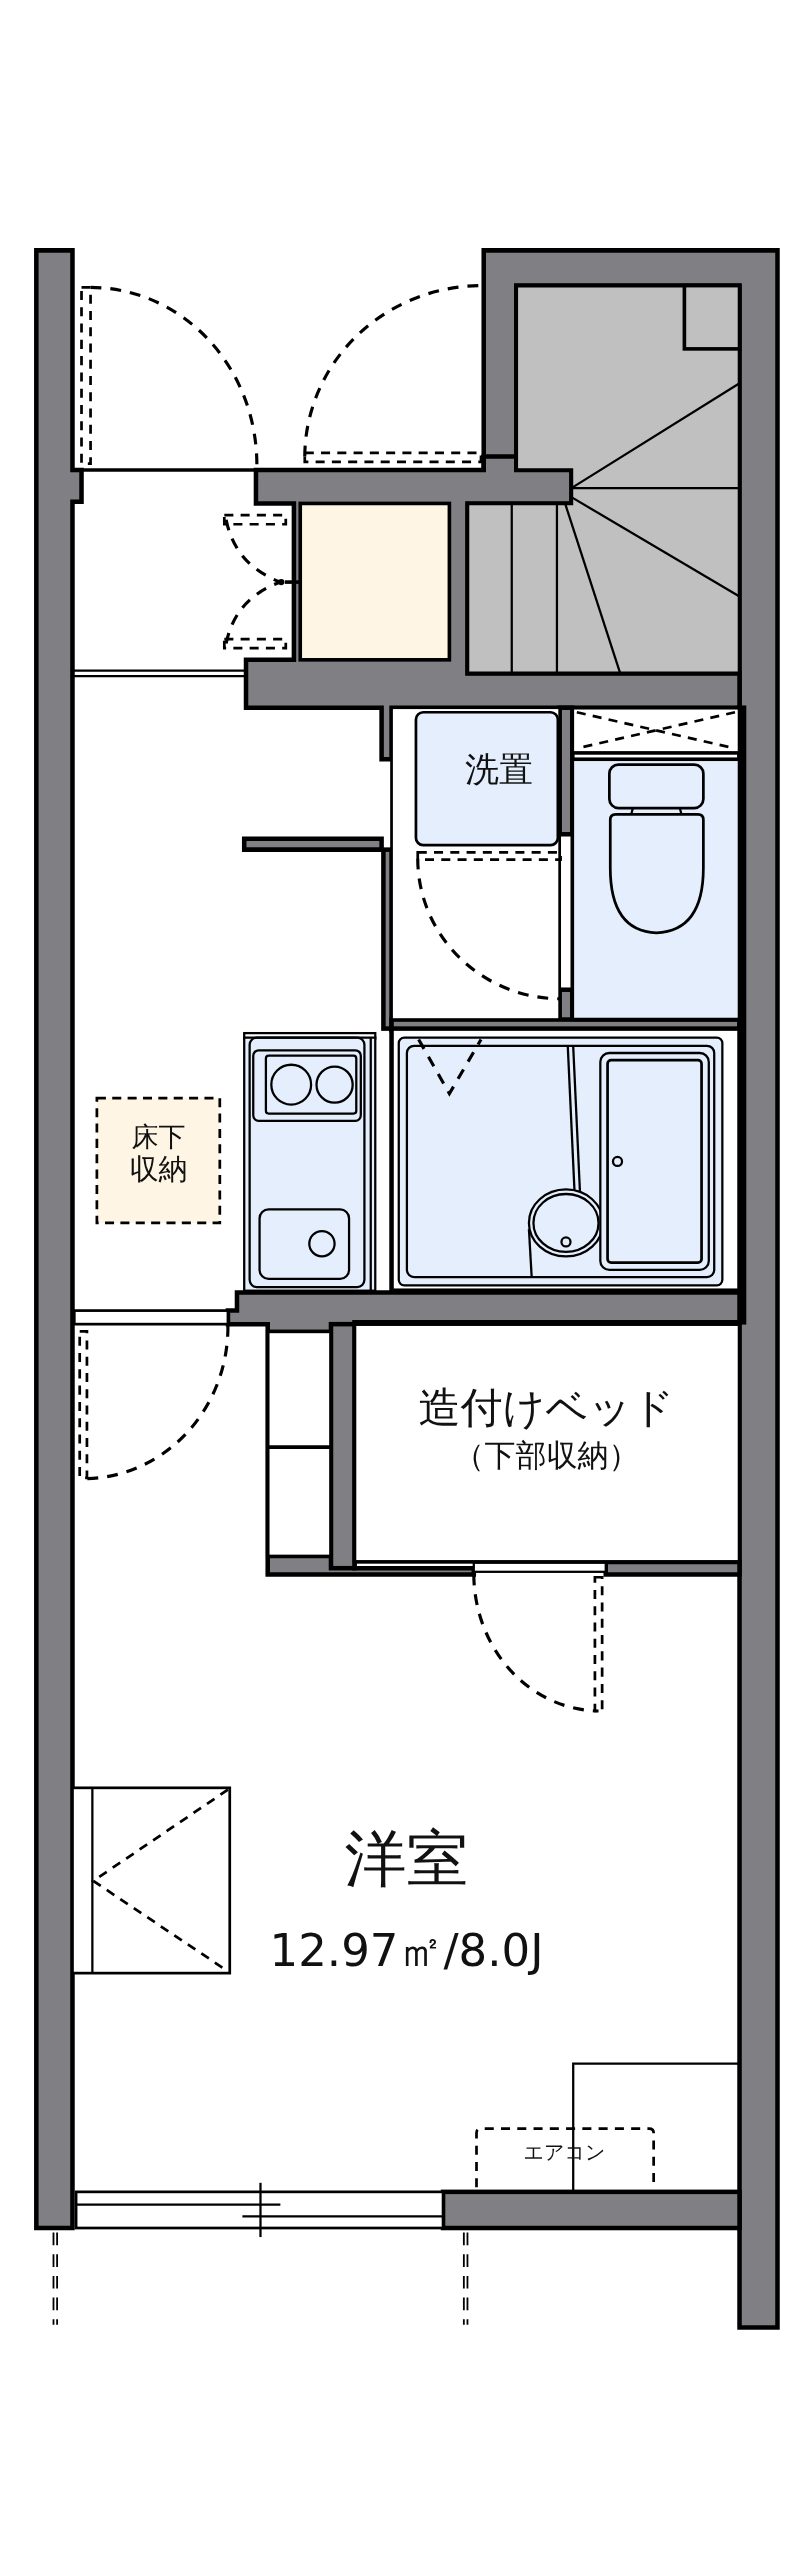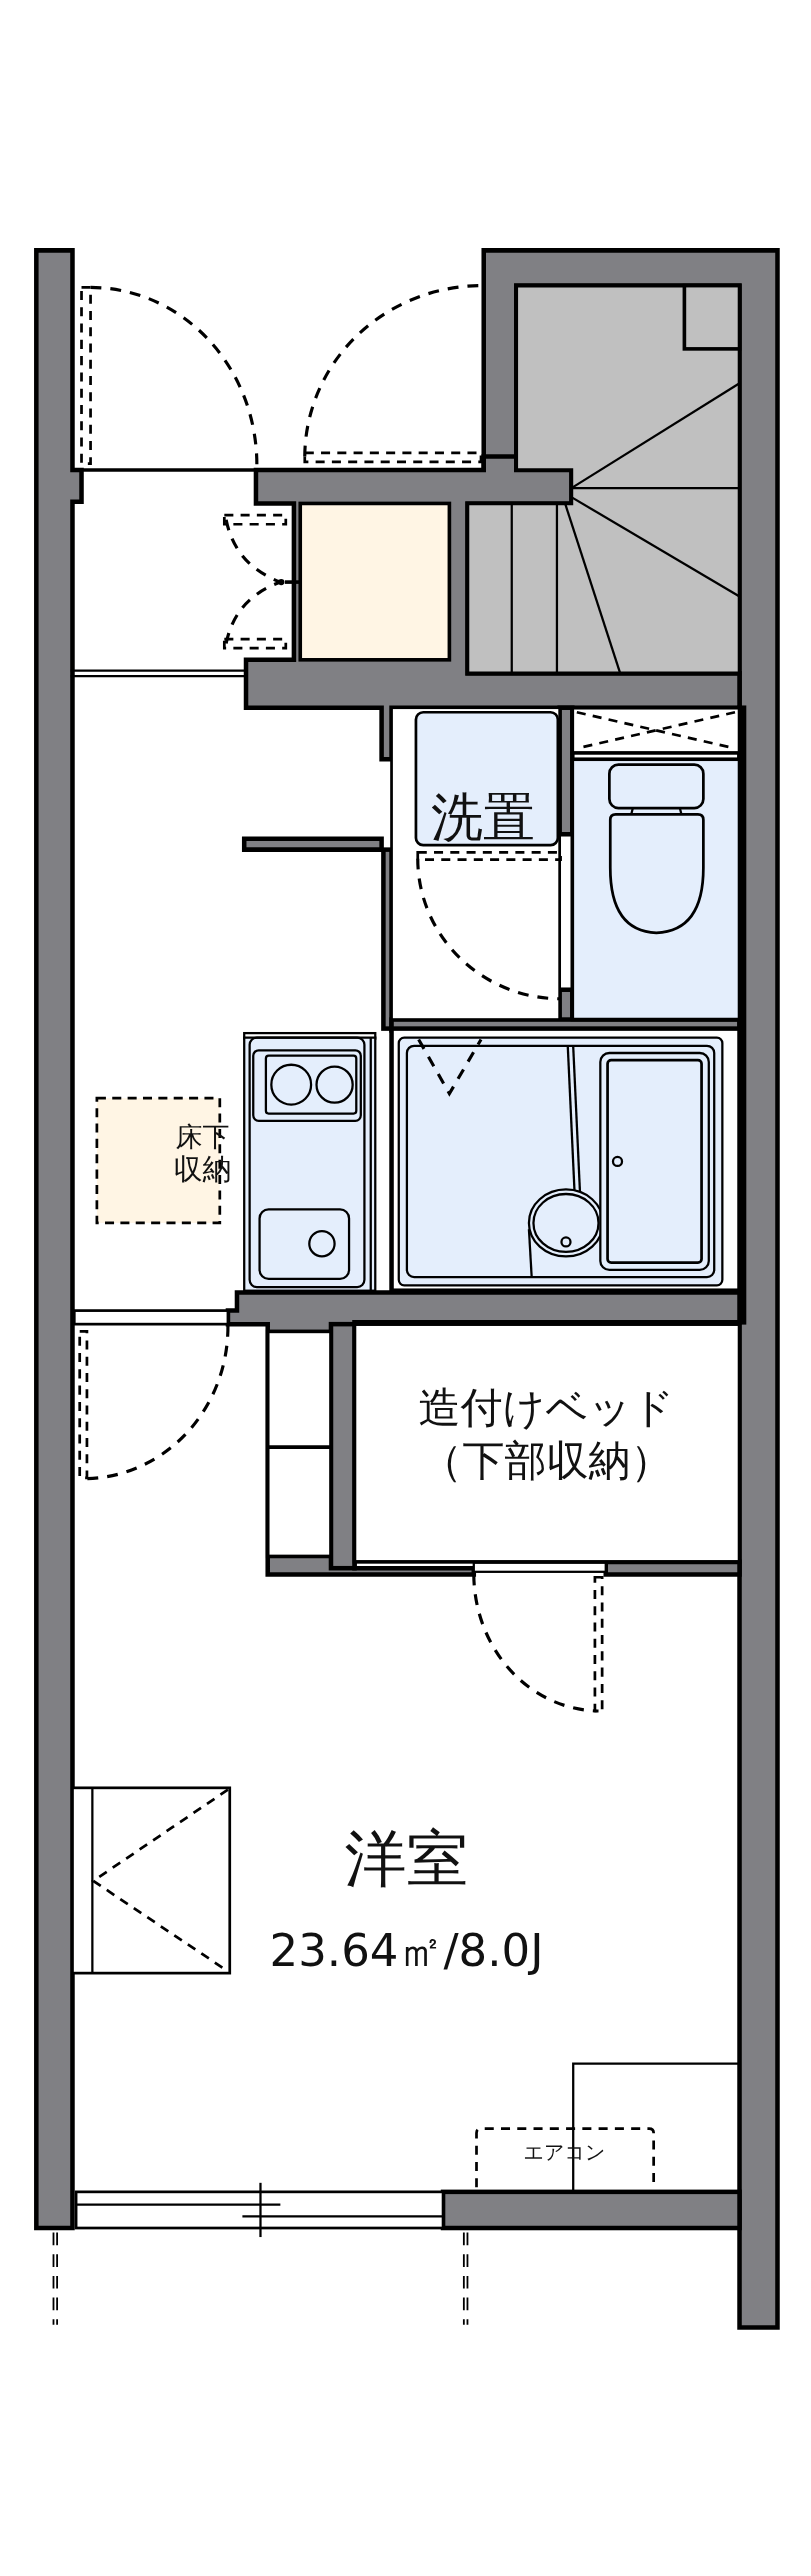--- a/index.html
+++ b/index.html
@@ -193,30 +193,30 @@
     <line class="thin" x1="288" y1="2415" x2="288" y2="2475"></line>
   </g>
   <g>
     <line stroke="#000" stroke-width="2" stroke-dasharray="14 10" x1="59" y1="2470" x2="59" y2="2572"></line>
     <line stroke="#000" stroke-width="2" stroke-dasharray="14 10" x1="63" y1="2470" x2="63" y2="2572"></line>
     <line stroke="#000" stroke-width="2" stroke-dasharray="14 10" x1="513" y1="2470" x2="513" y2="2572"></line>
     <line stroke="#000" stroke-width="2" stroke-dasharray="14 10" x1="517" y1="2470" x2="517" y2="2572"></line>
   </g>
 </svg>
 
-<div class="lbl" style="left:412px;top:752px;width:142px;font-size:52px;margin-top:39px;">洗置</div>
-
-<div style="position:absolute;left:97px;top:1123px;width:123px;margin-left:44px;">
+<div class="lbl" style="left:428px;top:752px;width:142px;font-size:34px;">洗置</div>
+
+<div style="position:absolute;left:97px;top:1123px;width:123px;">
   <div class="lbl" style="position:static;font-size:27px;margin-bottom:5.4px;">床下</div>
   <div class="lbl" style="position:static;font-size:29px;">収納</div>
 </div>
 
 <div style="position:absolute;left:354px;top:1387px;width:385px;">
   <div class="lbl" style="position:static;font-size:42px;margin-bottom:11px;">造付けベッド</div>
-  <div class="lbl" style="position:static;font-size:42px;">（下部収納）</div>
+  <div class="lbl" style="position:static;font-size:31px;">（下部収納）</div>
 </div>
 
 <div class="lbl" style="left:253px;top:1828px;width:307px;font-size:62px;">洋室</div>
-<div class="lbl" style="left:235px;top:1928px;width:343px;font-size:45px;">23.64㎡/8.0J</div>
+<div class="lbl" style="left:235px;top:1928px;width:343px;font-size:45px;">12.97㎡/8.0J</div>
 
 <div class="lbl" style="left:476px;top:2142px;width:177px;font-size:20px;">エアコン</div>
 </div>
 
 
 </body></html>

